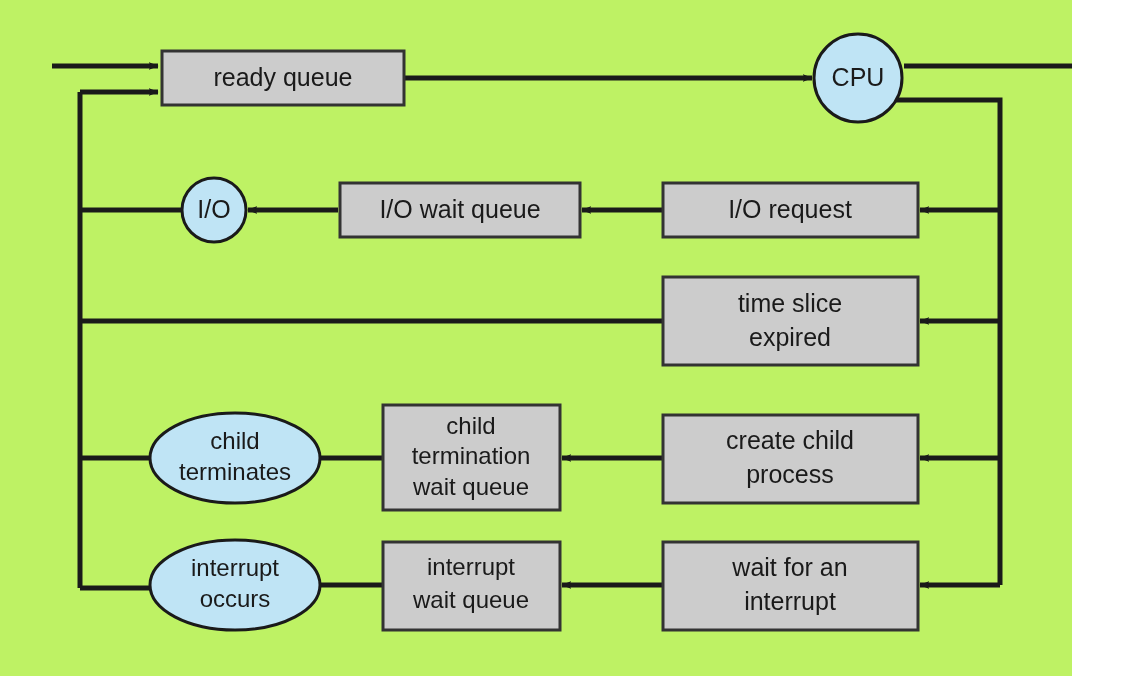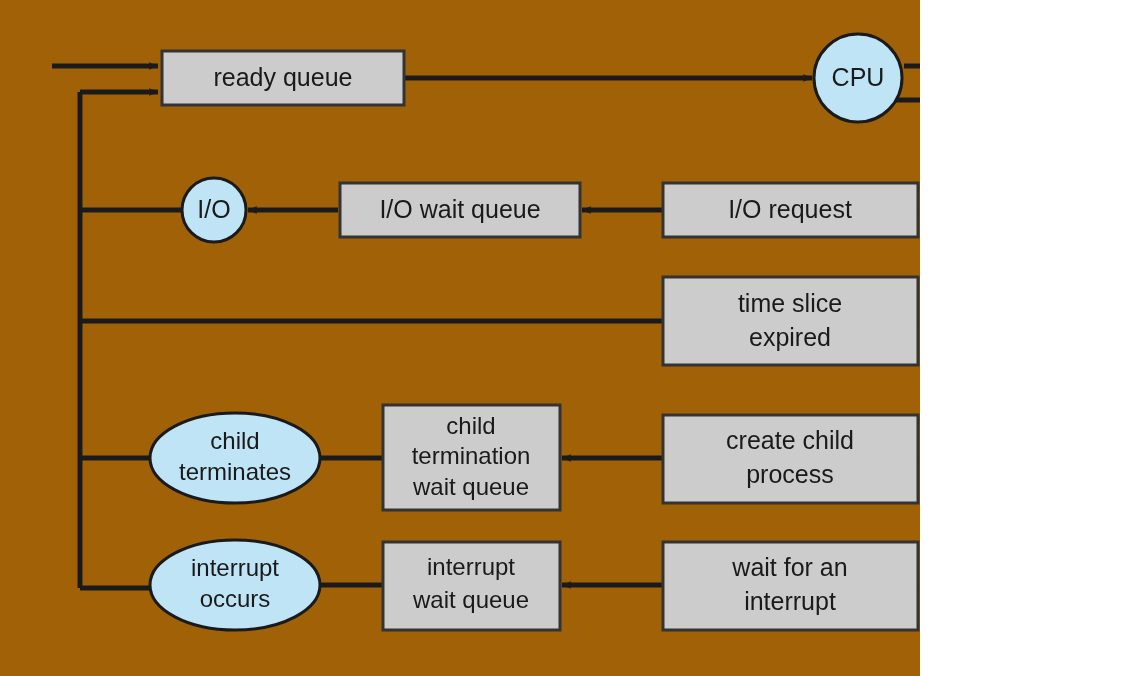--- a/index.html
+++ b/index.html
@@ -6,23 +6,23 @@
   html, body {
     margin: 0;
     padding: 0;
     background: #ffffff;
   }
   body {
     font-family: "Liberation Sans", sans-serif;
   }
   #canvas-wrap {
     position: relative;
-    width: 920px;
+    width: 1072px;
     height: 676px;
-    background: #a16207;
+    background: #bef264;
     overflow: hidden;
   }
   svg#diagram {
     display: block;
     width: 1136px;
     height: 676px;
   }
   .node-box {
     fill: #cccccc;
     stroke: #333333;

